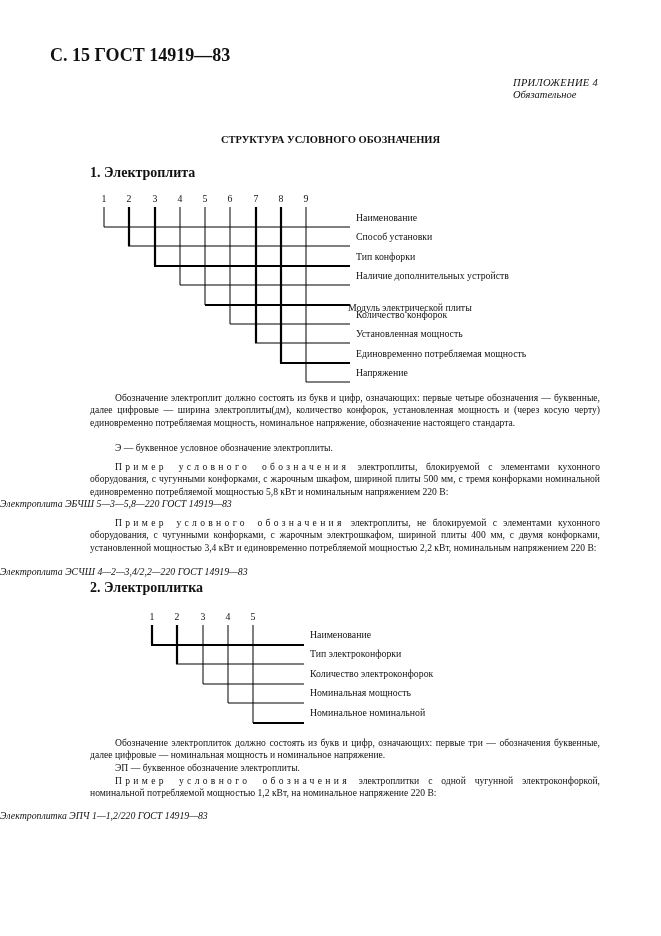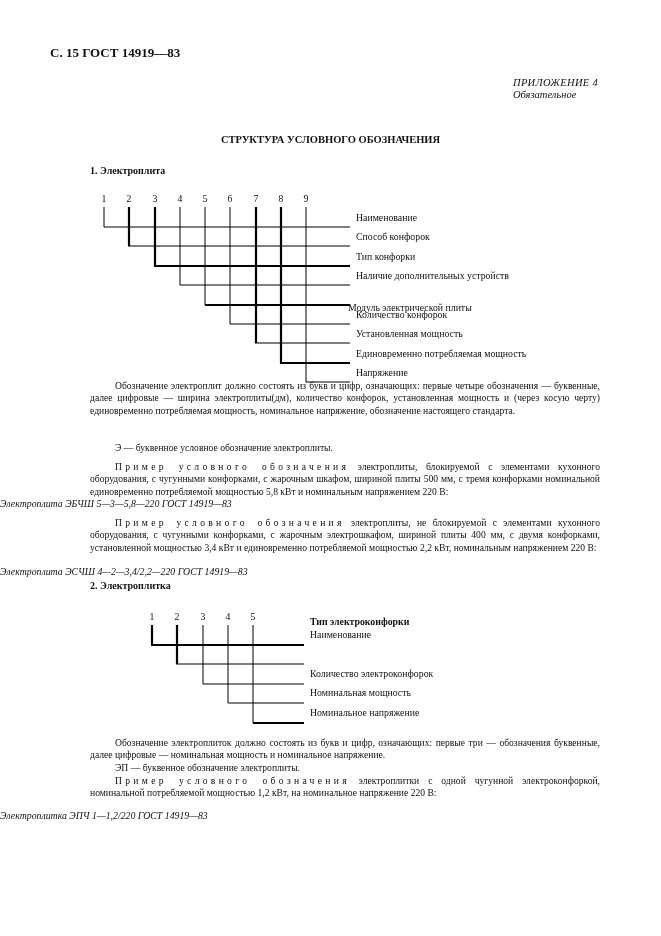--- a/index.html
+++ b/index.html
@@ -1,23 +1,23 @@
 <!DOCTYPE html>
 <html><head>
 <meta charset="utf-8">
 <style>
   html, body { margin:0; padding:0; background:#fff; }
   body { width:661px; height:936px; position:relative; overflow:hidden;
          font-family:"Liberation Serif", "DejaVu Serif", serif; color:#111; }
   .abs { position:absolute; }
-  .page-header { left:50px; top:45px; font-size:13px; font-weight:bold; }
+  .page-header { left:50px; top:45px; font-size:18px; font-weight:bold; }
   .appendix { left:513px; top:77px; font-size:10.5px; font-style:italic; line-height:12px; }
   .appendix .t1 { letter-spacing:0.3px; }
   .title { left:0; width:661px; text-align:center; top:134px; font-size:10.5px; font-weight:bold; }
-  .section { font-size:10px; font-weight:bold; }
+  .section { font-size:14px; font-weight:bold; }
   .para { font-size:9.6px; line-height:12.4px; text-align:justify; width:510px; left:90px; }
   .para .ind { display:inline-block; width:25px; }
   .spaced { letter-spacing:3.3px; }
   .example { font-size:9.8px; font-style:italic; }
   .diagram { left:0; top:0; }
   .dlabel { font-size:9.8px; white-space:nowrap; }
   .dnum { font-size:9.8px; transform:translateX(-50%); }
   svg line { stroke:#000; }
 </style>
 </head>
@@ -63,31 +63,31 @@
     <line x1="154" y1="266" x2="350" y2="266" stroke-width="2.2"></line>
     <line x1="180" y1="285" x2="350" y2="285" stroke-width="1"></line>
     <line x1="205" y1="305" x2="350" y2="305" stroke-width="2.2"></line>
     <line x1="230" y1="324" x2="350" y2="324" stroke-width="1"></line>
     <line x1="255" y1="343" x2="350" y2="343" stroke-width="1"></line>
     <line x1="280" y1="363" x2="350" y2="363" stroke-width="2.2"></line>
     <line x1="306" y1="382" x2="350" y2="382" stroke-width="1"></line>
   </svg>
 
   <span class="abs dlabel" style="left:356px; top:212px;">Наименование</span>
-  <span class="abs dlabel" style="left:356px; top:231px;">Способ конфорок</span>
+  <span class="abs dlabel" style="left:356px; top:231px;">Способ установки</span>
   <span class="abs dlabel" style="left:356px; top:251px;">Тип конфорки</span>
   <span class="abs dlabel" style="left:356px; top:270px;">Наличие дополнительных устройств</span>
   <span class="abs dlabel" style="left:348px; top:290px;margin-top:12px;">Модуль электрической плиты</span>
   <span class="abs dlabel" style="left:356px; top:309px;">Количество конфорок</span>
   <span class="abs dlabel" style="left:356px; top:328px;">Установленная мощность</span>
   <span class="abs dlabel" style="left:356px; top:348px;">Единовременно потребляемая мощность</span>
   <span class="abs dlabel" style="left:356px; top:367px;">Напряжение</span>
 </div>
 
-<div class="abs para" style="top:380px;"><span class="ind"></span><span>Обозначение электроплит должно состоять из букв и цифр, означающих: первые четыре обозначения — буквенные, далее цифровые — ширина электроплиты(дм), количество конфорок, установленная мощность и (через косую черту) единовременно потребляемая мощность, номинальное напряжение, обозначение настоящего стандарта.</span></div>
+<div class="abs para" style="top:392px;"><span class="ind"></span><span>Обозначение электроплит должно состоять из букв и цифр, означающих: первые четыре обозначения — буквенные, далее цифровые — ширина электроплиты(дм), количество конфорок, установленная мощность и (через косую черту) единовременно потребляемая мощность, номинальное напряжение, обозначение настоящего стандарта.</span></div>
 <div class="abs para" style="top:442px;"><span class="ind"></span><span>Э — буквенное условное обозначение электроплиты.</span></div>
 
 <div class="abs para" style="top:461px;"><span class="ind"></span><span class="spaced">Пример условного обозначения</span><span> электроплиты, блокируемой с элементами кухонного оборудования, с чугунными конфорками, с жарочным шкафом, шириной плиты 500 мм, с тремя конфорками номинальной единовременно потребляемой мощностью 5,8 кВт и номинальным напряжением 220 В:</span></div>
 <div class="abs example" style="left:0; width:661px; top:498px;">Электроплита ЭБЧШ 5—3—5,8—220 ГОСТ 14919—83</div>
 
 <div class="abs para" style="top:517px;"><span class="ind"></span><span class="spaced">Пример условного обозначения</span><span> электроплиты, не блокируемой с элементами кухонного оборудования, с чугунными конфорками, с жарочным электрошкафом, шириной плиты 400 мм, с двумя конфорками, установленной мощностью 3,4 кВт и единовременно потребляемой мощностью 2,2 кВт, номинальным напряжением 220 В:</span></div>
 <div class="abs example" style="left:0; width:586px; top:566px;">Электроплита ЭСЧШ 4—2—3,4/2,2—220 ГОСТ 14919—83</div>
 
 <div class="abs section" style="left:90px; top:580px;">2.  Электроплитка</div>
 
@@ -105,23 +105,23 @@
     <line x1="228" y1="625" x2="228" y2="703" stroke-width="1"></line>
     <line x1="253" y1="625" x2="253" y2="723" stroke-width="1"></line>
     <line x1="151" y1="645" x2="304" y2="645" stroke-width="2.2"></line>
     <line x1="176" y1="664" x2="304" y2="664" stroke-width="1"></line>
     <line x1="203" y1="684" x2="304" y2="684" stroke-width="1"></line>
     <line x1="228" y1="703" x2="304" y2="703" stroke-width="1"></line>
     <line x1="253" y1="723" x2="304" y2="723" stroke-width="2.2"></line>
   </svg>
 
   <span class="abs dlabel" style="left:310px; top:629px;">Наименование</span>
-  <span class="abs dlabel" style="left:310px; top:616px;font-weight:bold;">Тип электроконфорки</span>
+  <span class="abs dlabel" style="left:310px; top:648px;">Тип электроконфорки</span>
   <span class="abs dlabel" style="left:310px; top:668px;">Количество электроконфорок</span>
   <span class="abs dlabel" style="left:310px; top:687px;">Номинальная мощность</span>
-  <span class="abs dlabel" style="left:310px; top:707px;">Номинальное напряжение</span>
+  <span class="abs dlabel" style="left:310px; top:707px;">Номинальное номинальной</span>
 </div>
 
 <div class="abs para" style="top:737px;"><span class="ind"></span><span>Обозначение электроплиток должно состоять из букв и цифр, означающих: первые три — обозначения буквенные, далее цифровые — номинальная мощность и номинальное напряжение.</span></div>
 <div class="abs para" style="top:762px;"><span class="ind"></span><span>ЭП — буквенное обозначение электроплиты.</span></div>
 
 <div class="abs para" style="top:775px;"><span class="ind"></span><span class="spaced">Пример условного обозначения</span><span> электроплитки с одной чугунной электроконфоркой, номинальной потребляемой мощностью 1,2 кВт, на номинальное напряжение 220 В:</span></div>
 <div class="abs example" style="left:0; width:572px; top:810px;">Электроплитка ЭПЧ 1—1,2/220 ГОСТ 14919—83</div>
 
 </body></html>

